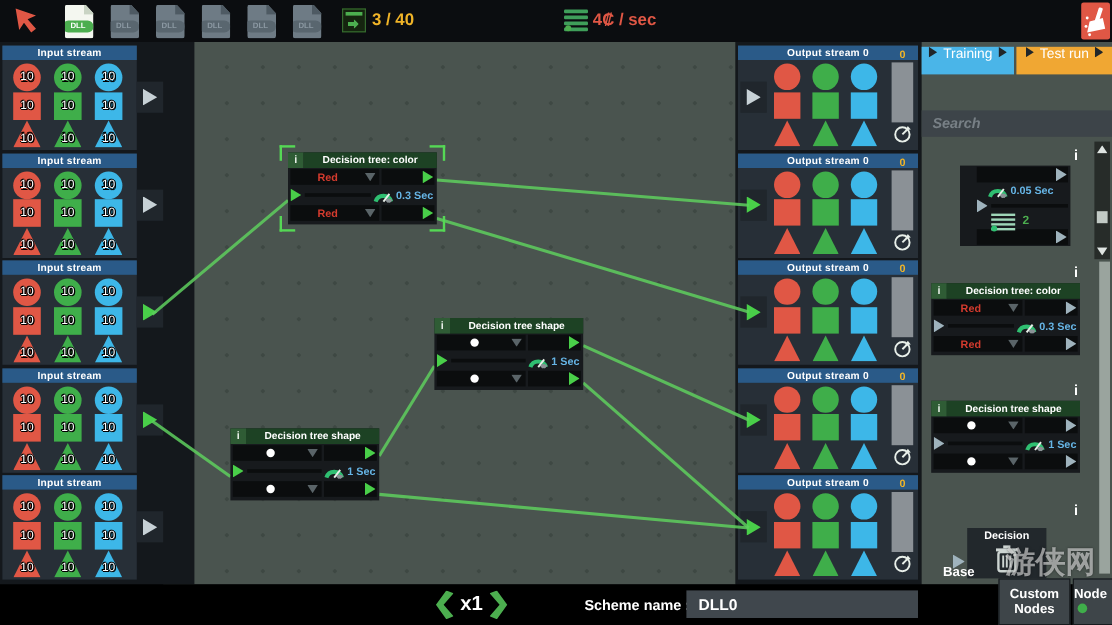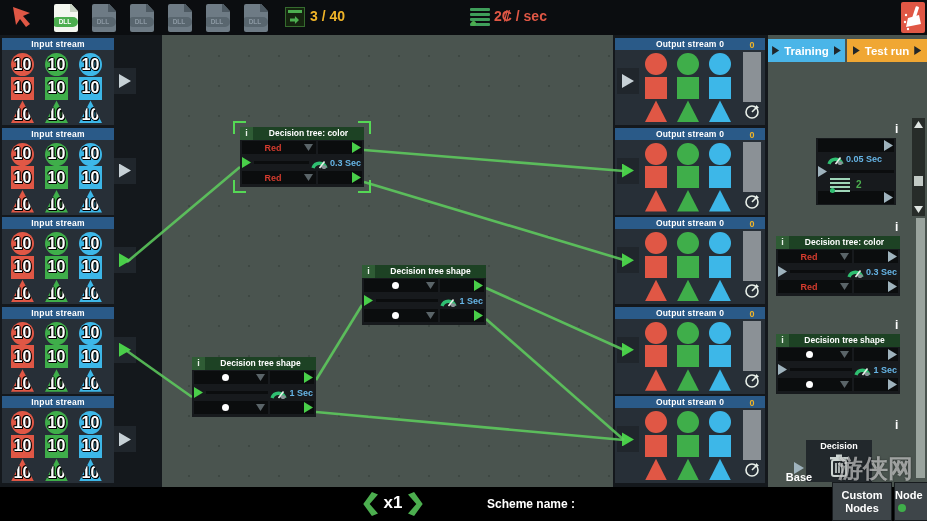--- a/index.html
+++ b/index.html
@@ -34,21 +34,21 @@
   #col-right{position:absolute;left:613px;top:35px;width:155px;height:452px;background:#14181c;z-index:1;}
   #sidebar{position:absolute;left:768px;top:35px;width:159px;height:452px;background:#4a544f;z-index:4;}
   #wires{position:absolute;left:0;top:0;z-index:2;pointer-events:none;}
   
   .panel{position:absolute;width:112px;height:87px;background:#272f37;}
   .panel .hd{height:12px;background:#2a5a88;color:#fff;font-size:8.5px;font-weight:bold;
       text-align:center;line-height:12px;letter-spacing:.2px;}
   .shape-cell{position:absolute;display:flex;align-items:center;justify-content:center;}
   .shape-cell.circle{border-radius:50%;}
   .shape-cell.triangle{clip-path:polygon(50% 2%,100% 100%,0 100%);}
-  .shape-cell .val{color:#fff;font-size:16px;font-weight:bold;
+  .shape-cell .val{color:#fff;font-size:10px;font-weight:normal;
       text-shadow:-1px 0 #000,1px 0 #000,0 -1px #000,0 1px #000,1px 1px #000,-1px -1px #000;}
   .shape-cell.triangle .val{margin-top:7px;}
   .play-box{position:absolute;width:22px;height:26px;background:#20262c;display:flex;
       align-items:center;justify-content:center;}
   .tri{width:12px;height:14px;clip-path:polygon(0 0,100% 50%,0 100%);background:#c7d1d6;}
   .tri.on{background:#49cf49;}
   .qcount{position:absolute;color:#f0b428;font-size:9px;font-weight:bold;}
   .qbar{position:absolute;width:18px;background:#8b9196;}
   .qgauge{position:absolute;width:16px;height:16px;}
   
@@ -66,22 +66,22 @@
   .node.pal .port{background:#9fb3bd;}
   .midline{flex:1;height:3px;background:#0b0d0e;margin:0 2px;}
   .time{color:#66b5e6;font-size:9px;font-weight:bold;margin:0 3px 0 2px;white-space:nowrap;}
   .selbox{position:absolute;z-index:3;pointer-events:none;}
   .selbox i{position:absolute;width:11px;height:11px;border:2px solid #55d855;}
   .selbox i.tl{left:0;top:0;border-right:none;border-bottom:none;}
   .selbox i.tr{right:0;top:0;border-left:none;border-bottom:none;}
   .selbox i.bl{left:0;bottom:0;border-right:none;border-top:none;}
   .selbox i.br{right:0;bottom:0;border-left:none;border-top:none;}
   
-  .sb-btn{position:absolute;display:flex;align-items:center;justify-content:center;
-      color:#fff;font-weight:bold;font-size:11.5px;}
+  .sb-btn{position:absolute;display:flex;align-items:flex-start;justify-content:center;
+      color:#fff;font-weight:normal;font-size:11.5px;}
   .sb-btn .barr{width:7px;height:9px;background:#20262a;flex:none;margin:0 5px;}
   .barr.l{clip-path:polygon(0 0,100% 50%,0 100%);}
   .barr.r{clip-path:polygon(0 0,100% 50%,0 100%);}
   #btn-training{left:0;top:4px;width:77px;height:23px;background:#4ab5e8;}
   #btn-testrun{left:79px;top:4px;width:80px;height:23px;background:#f0a733;}
   #btn-save{left:0;top:29px;width:159px;height:24px;background:#52b552;font-size:13px;}
   #search{position:absolute;left:0;top:57px;width:159px;height:22px;background:#3d4449;border:none;
       color:#c5ccd0;font-style:italic;font-size:12px;font-weight:bold;padding:0 9px;box-sizing:border-box;outline:none;}
   #search::placeholder{color:#788086;}
   .pal-i{position:absolute;color:#fff;font-size:12px;font-weight:bold;}
@@ -159,21 +159,21 @@
         <i class="arr"></i>
       </div>
     <div id="counter-txt">3 / 40</div>
     <div id="cost-ico">
       <i class="ln" style="top:1px"></i>
         <i class="ln" style="top:6px"></i>
         <i class="ln" style="top:11px"></i>
         <i class="ln" style="top:16px"></i>
         <i class="dot"></i>
     </div>
-    <div id="cost-txt">2₡ / sec</div>
+    <div id="cost-txt">4₡ / sec</div>
     <div id="clean-btn">
       <svg width="24" height="31" viewBox="0 0 24 31">
         <rect x="13" y="4" width="3.5" height="12" rx="1" fill="#fff" transform="rotate(18 14 10)"></rect>
         <path d="M7 16 L18 13 L20 22 L5 25 Z" fill="#fff"></path>
         <circle cx="5" cy="13" r="1.2" fill="#fff"></circle>
           <circle cx="4" cy="20" r="1.2" fill="#fff"></circle>
           <circle cx="7" cy="27" r="1.2" fill="#fff"></circle>
       </svg>
     </div>
   </div>
@@ -474,29 +474,30 @@
     <div id="btn-training" class="sb-btn">
       <i class="barr l"></i>
       <span>Training</span>
       <i class="barr r"></i>
     </div>
     <div id="btn-testrun" class="sb-btn">
       <i class="barr l"></i>
       <span>Test run</span>
       <i class="barr r"></i>
     </div>
+    <input id="search" type="text" placeholder="Search" style="">
     <div id="palette"></div>
     <div id="scroll-track">
       <i class="scr-arr up"></i>
       <i class="scr-arr dn"></i>
       <div id="scroll-thumb"></div>
     </div>
     <div id="scroll-long"></div>
   <div class="pal-i" style="left: 127px; top: 87px;">i</div>
-      <div class="mini" style="left: 48px; top: 103px;">
+      <div class="mini" style="left: 32px; top: 103px; padding-left: 12px;">
         <div class="mrow">
           <div class="strip">
             <i class="port" style="background: rgb(159, 179, 189);"></i>
           </div>
         </div>
         <div class="mrow" style="justify-content: center;">
           <svg width="17" height="12" viewBox="0 0 17 12" class="gauge-svg">
             <path d="M2 11 A 6.8 6.8 0 0 1 15 11" stroke="#2fbf71" stroke-width="3.4" fill="none"></path>
             <path d="M11 11 A 3 3 0 0 1 15 11" stroke="#8a9296" stroke-width="3.4" fill="none"></path>
             <line x1="8.5" y1="11" x2="13.5" y2="4.5" stroke="#e8efe9" stroke-width="1.6"></line>
@@ -603,20 +604,21 @@
           <line x1="13" y1="9" x2="13" y2="19" stroke="#cdd5d2" stroke-width="1.6"></line>
         </svg></div>
       <i class="tri" style="position: absolute; left: 26px; top: 427px; width: 10px; height: 12px; background: rgb(159, 179, 189);"></i>
     </div>
 
   <div id="bottombar">
     <div class="chev l"></div>
     <div id="speed">x1</div>
     <div class="chev r"></div>
     <div id="scheme-label">Scheme name :</div>
+    <input id="scheme-input" type="text" value="DLL0" style="">
   </div>
 
   <div id="tabs">
       <div class="tab" style="left: 768px; width: 62px; gap: 36px;">
         <span>Base</span>
         <span>Nodes</span>
       </div>
       <div class="tab boxed" style="left: 832px; width: 60px;">
         <span>Custom</span>
         <span>Nodes</span>

